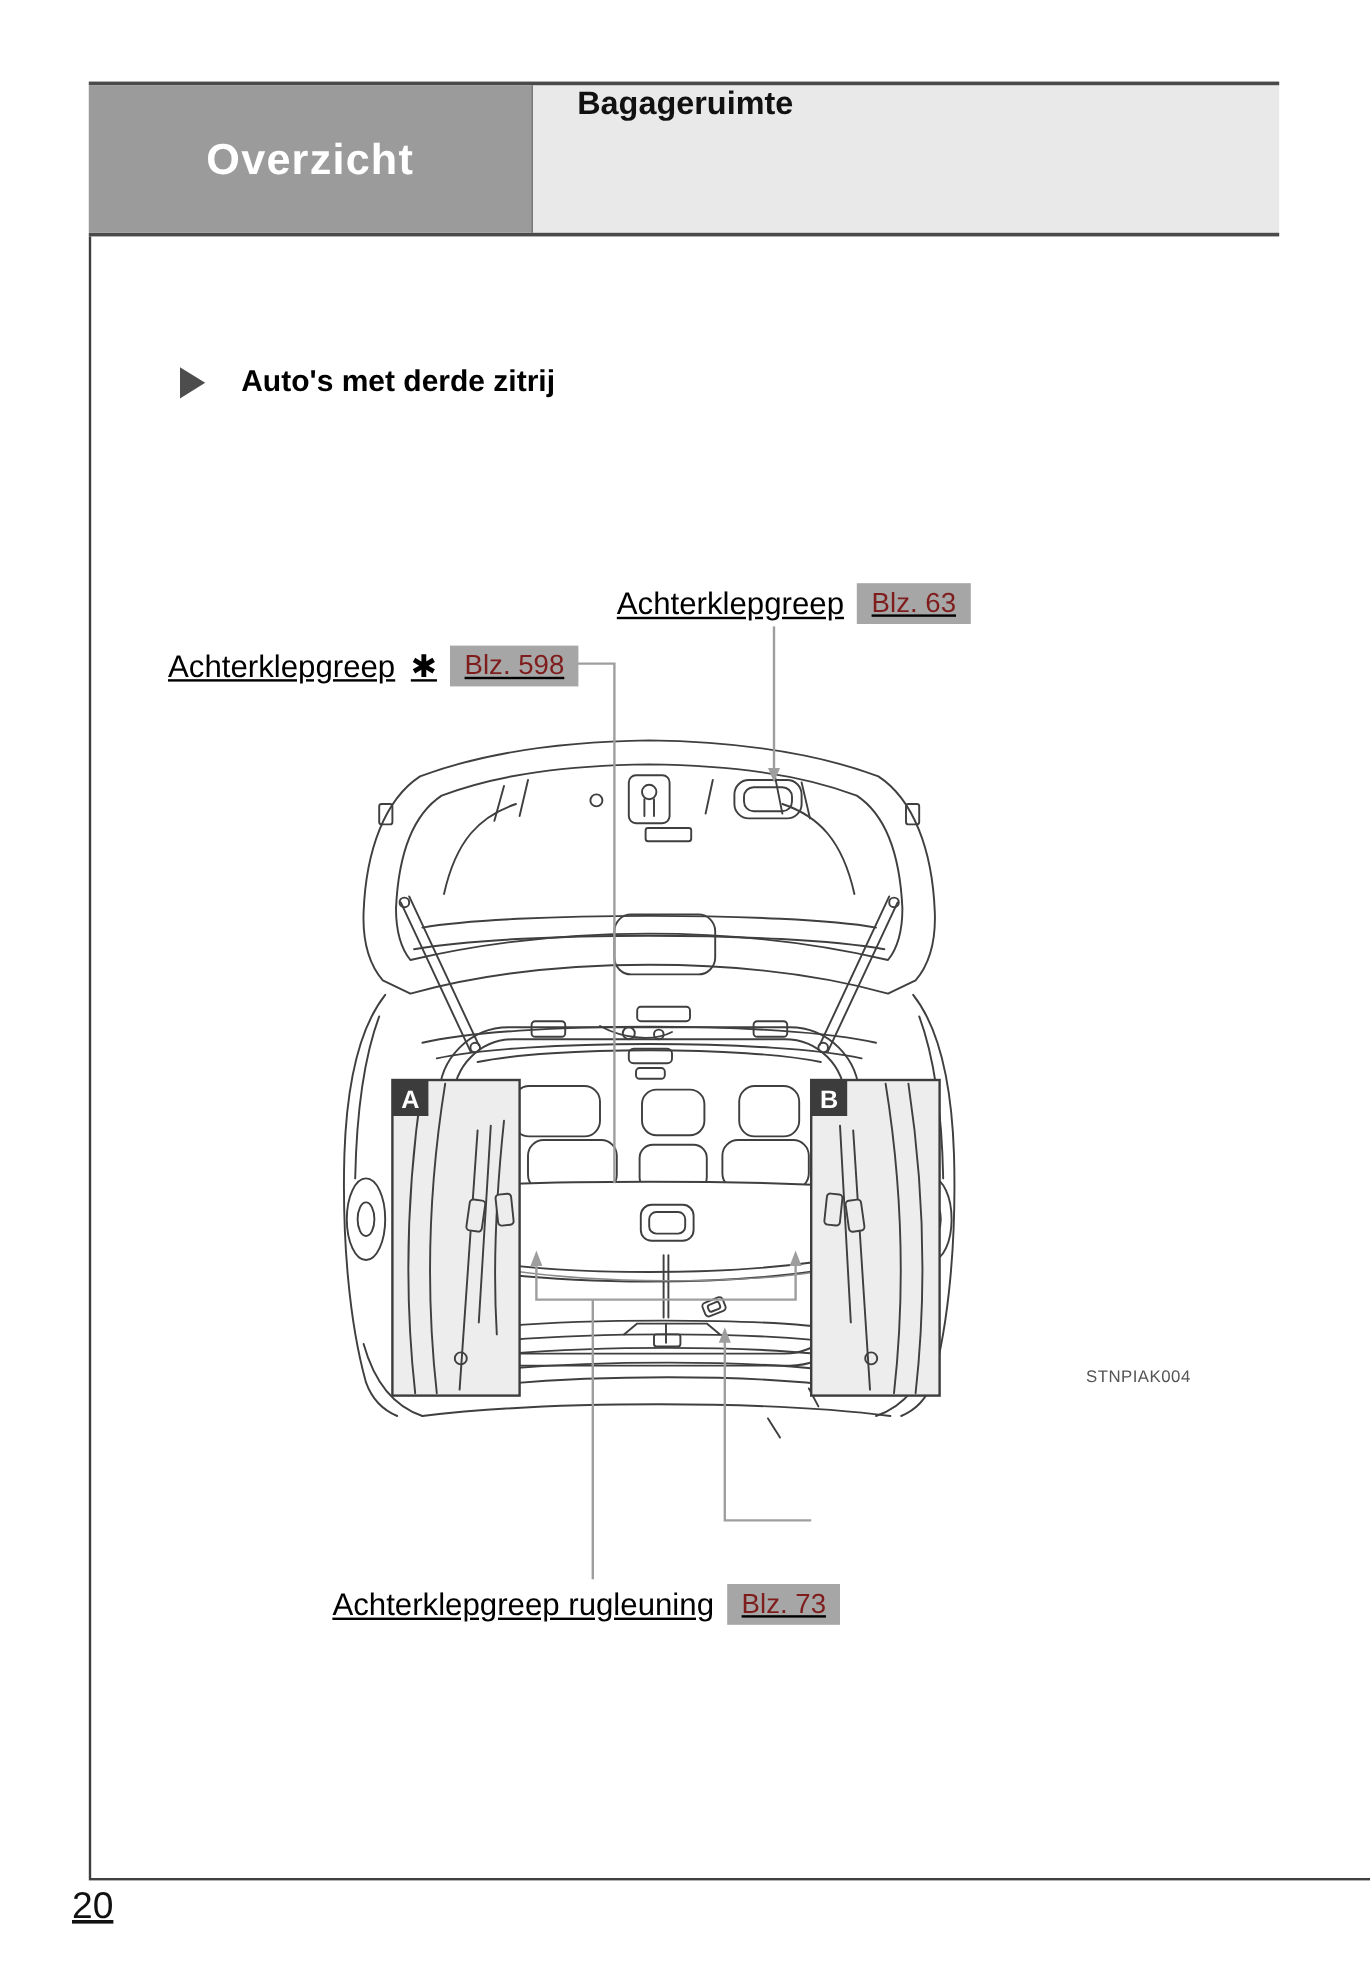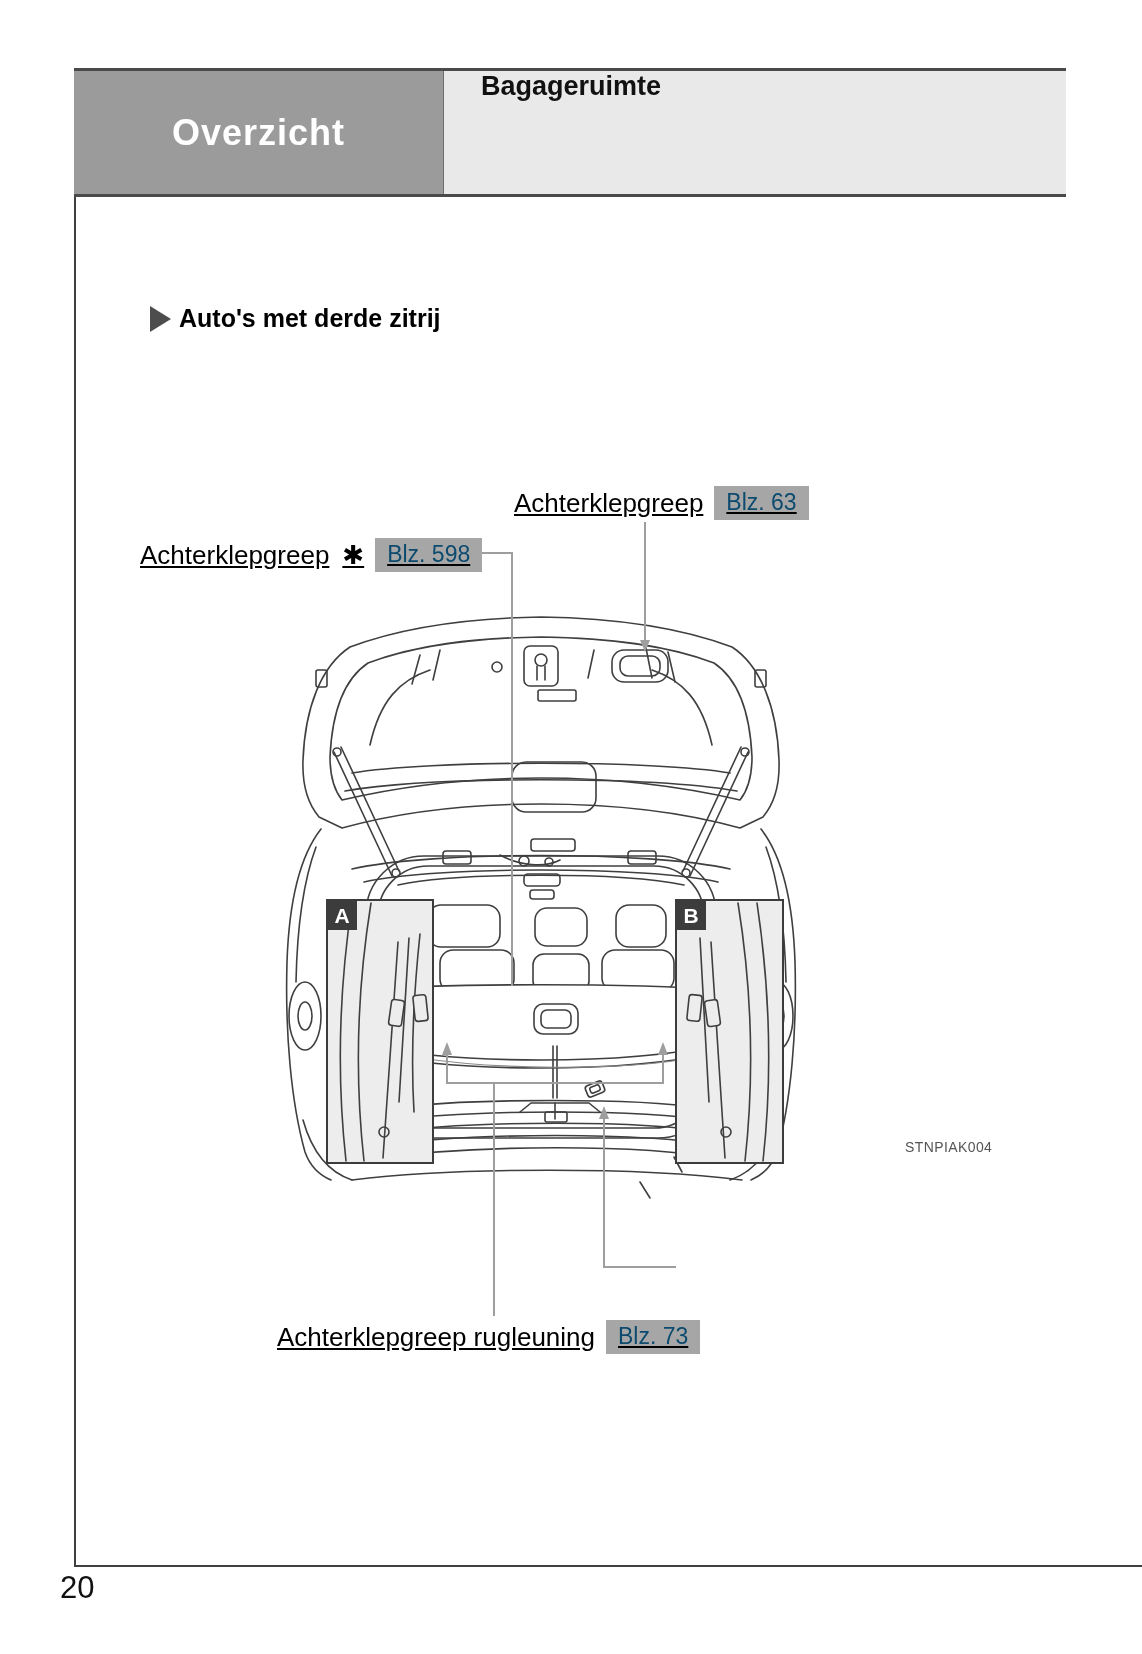--- a/index.html
+++ b/index.html
@@ -14,34 +14,34 @@
            display:flex;align-items:center;justify-content:center;}
   .hdr-tab span{color:#fff;font-weight:bold;font-size:36px;letter-spacing:1px;}
   .hdr-title-area{flex:1;display:flex;align-items:flex-start;padding-left:37px;}
   .hdr-title{font-weight:bold;font-size:27px;color:#111;}
 
   
   .left-border{position:absolute;left:74px;top:197px;width:2px;height:1368px;background:#3f3f3f;}
   .bottom-border{position:absolute;left:74px;top:1565px;width:1068px;height:2px;background:#3f3f3f;}
 
   
-  .variant{position:absolute;left:150px;top:304px;display:flex;align-items:center;gap:8px;}
+  .variant{position:absolute;left:150px;top:304px;display:flex;align-items:center;gap:30px;}
   .tri{width:0;height:0;border-left:21px solid #4d4d4d;
        border-top:13px solid transparent;border-bottom:13px solid transparent;}
   .variant-text{font-weight:bold;font-size:25px;}
 
   
   .callout{position:absolute;display:flex;align-items:center;gap:11px;white-space:nowrap;text-decoration:underline;}
   .clabel{font-size:26px;color:#000;}
   .ast{font-size:26px;color:#000;margin-left:2px;}
-  .badge{display:inline-block;background:#a6a6a6;color:#0c4a6e;font-size:23px;
+  .badge{display:inline-block;background:#a6a6a6;color:#7f1d1d;font-size:23px;
          line-height:1;padding:5px 12px 6px;}
 
   .figure-code{position:absolute;left:905px;top:1139px;font-size:14px;color:#555;letter-spacing:0.4px;}
-  .page-number{position:absolute;left:60px;top:1570px;font-size:31px;color:#111;}
+  .page-number{position:absolute;left:60px;top:1570px;font-size:31px;color:#111;text-decoration:underline;}
 
   .figure-svg{position:absolute;left:120px;top:510px;width:840px;height:830px;pointer-events:none;}
   .ink{stroke:#3f3f3f;stroke-width:1.6;fill:none;stroke-linecap:round;stroke-linejoin:round;}
   .ink-light{stroke:#8a8a8a;stroke-width:1.2;fill:none;stroke-linecap:round;}
   .leader{stroke:#9e9e9e;stroke-width:2;fill:none;}
   .marker-text{font-family:"Liberation Sans",sans-serif;font-weight:bold;font-size:21px;fill:#ffffff;text-anchor:middle;}
 </style>
 </head>
 <body>
 

